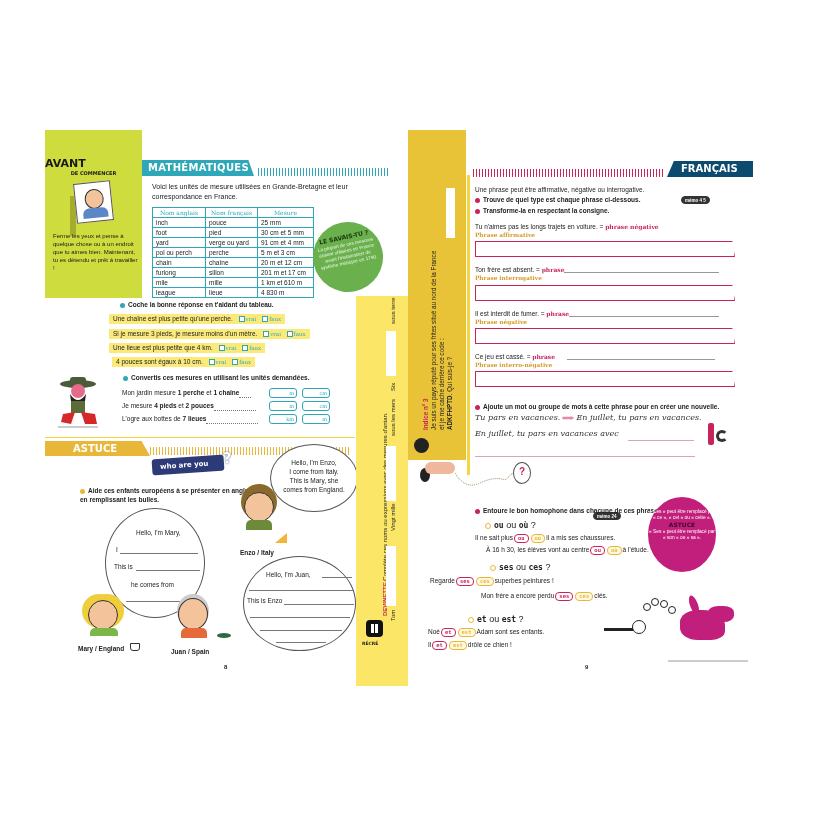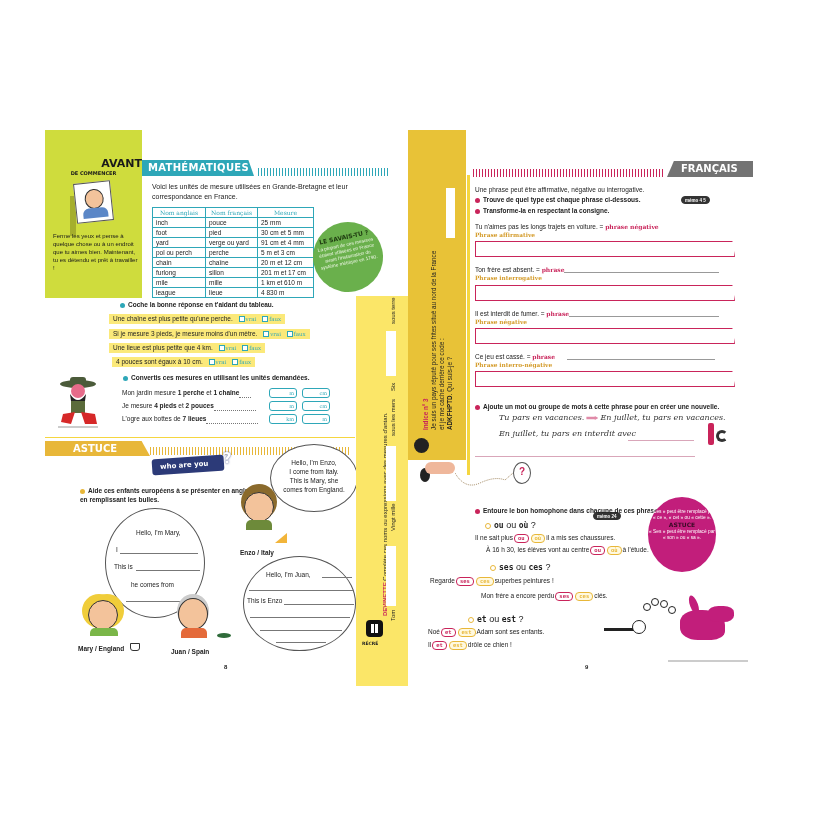--- a/index.html
+++ b/index.html
@@ -2,21 +2,21 @@
 <html><head>
 <meta charset="utf-8">
 <style>
   * { box-sizing: border-box; margin: 0; padding: 0; }
   html, body { width: 815px; height: 815px; background: #ffffff; overflow: hidden; }
   body { position: relative; font-family: "Liberation Sans", sans-serif; color: #222; }
   .abs { position: absolute; }
 
   
   .avant { left: 45px; top: 130px; width: 97px; height: 168px; background: #cfdc3d; }
-  .avant .t1 { position:absolute; top:27px; width:100%; text-align:right; font-weight:900; font-size:11px; color:#1a1a1a; font-family:"DejaVu Sans", sans-serif; }
+  .avant .t1 { position:absolute; top:27px; width:100%; text-align:left; font-weight:900; font-size:11px; color:#1a1a1a; font-family:"DejaVu Sans", sans-serif; }
   .avant .t2 { position:absolute; top:40px; width:100%; text-align:center; font-weight:900; font-size:5px; color:#1a1a1a; font-family:"DejaVu Sans", sans-serif; }
   .avant .photo { position:absolute; left:30px; top:52px; width:37px; height:40px; background:#fff; border:1px solid #555; transform:rotate(-6deg); }
   .avant .photo .face { position:absolute; left:9px; top:6px; width:19px; height:20px; border-radius:50%; background:#f3c39b; border:1px solid #333; }
   .avant .photo .shirt { position:absolute; left:6px; bottom:3px; width:25px; height:10px; background:#5b87c7; border-radius:6px 6px 0 0; }
   .avant .shadow { position:absolute; left:25px; top:66px; width:6px; height:40px; background:#a5ae2c; }
   .avant .txt { position:absolute; left:8px; top:102px; width:85px; font-size:6px; line-height:8px; color:#1a1a1a; }
 
   .banner-math { left: 142px; top: 160px; width: 112px; height: 16px; background: #2ea7b8; color:#fff; font-family:"DejaVu Sans", sans-serif; font-weight:900; font-size:10px; padding-left:6px; line-height:16px; clip-path: polygon(0 0, 95% 0, 100% 100%, 0 100%); letter-spacing:0.3px; }
   .hatch { height: 8px; background: repeating-linear-gradient(90deg, currentColor 0 1px, transparent 1px 3px); }
   .hatch-math { left: 258px; top: 168px; width: 132px; color:#2ea7b8; }
@@ -72,37 +72,37 @@
   .pause:before { left:5px; } .pause:after { left:9px; }
   .recre-label { left: 362px; top: 641px; font-size:4.5px; font-weight:900; font-family:"DejaVu Sans", sans-serif; }
 
   
   .indice { left: 408px; top: 130px; width: 58px; height: 330px; background:#e8c237; }
   .indice .vt { position:absolute; left: 14px; top: 300px; transform-origin: left top; transform: rotate(-90deg); white-space:nowrap; font-size:6.3px; line-height:8px; color:#222; }
   .indice .vt .red { color:#c9245a; font-weight:bold; }
   .indice .wbox { position:absolute; left:38px; top:58px; width:9px; height:50px; background:#fff; }
   .indice .girl { position:absolute; left:6px; top:308px; width:15px; height:15px; border-radius:50%; background:#222; }
 
-  .banner-fr { left: 667px; top: 161px; width: 86px; height: 16px; background:#737373; color:#fff; font-family:"DejaVu Sans", sans-serif; font-weight:900; font-size:10px; line-height:16px; padding-left:14px; clip-path: polygon(8% 0, 100% 0, 100% 100%, 0 100%); }
+  .banner-fr { left: 667px; top: 161px; width: 86px; height: 16px; background:#0c4a6e; color:#fff; font-family:"DejaVu Sans", sans-serif; font-weight:900; font-size:10px; line-height:16px; padding-left:14px; clip-path: polygon(8% 0, 100% 0, 100% 100%, 0 100%); }
   .hatch-fr { left: 473px; top: 169px; width: 192px; color:#c9245a; }
   .fr-bar { left: 467px; top: 175px; width: 3px; height: 300px; background:#f5d640; }
 
   .fr-intro { left: 475px; top: 186px; font-size:6.5px; }
   .fr-i1 { left: 475px; top: 196px; }
   .fr-i2 { left: 475px; top: 207px; }
   .memo { position:absolute; height:8px; border:1px solid #333; border-radius:4px; background:#333; color:#fff; font-size:4.5px; font-weight:bold; padding:0 3px; line-height:7px; }
 
   .ex { position:absolute; left: 475px; font-size:6.5px; }
   .ex .ph { font-family:"DejaVu Serif", serif; color:#c9245a; font-weight:bold; font-size:6px; }
   .ex .dots { display:inline-block; border-bottom:1px solid #999; vertical-align:bottom; }
   .consigne { position:absolute; left: 475px; font-family:"DejaVu Serif", serif; color:#d49b2a; font-weight:bold; font-size:5.8px; }
   .answer-box { position:absolute; left: 475px; width: 260px; height: 16px; border:1px solid #c9245a; background:#fff; clip-path: polygon(0 0, 99% 0, 100% 100%, 0 100%); }
 
   .ajoute { left: 475px; top: 403px; }
-  .cursive { position:absolute; left: 499px; font-family:"DejaVu Serif", serif; font-style:italic; font-size:8px; color:#333; }
+  .cursive { position:absolute; left: 475px; font-family:"DejaVu Serif", serif; font-style:italic; font-size:8px; color:#333; }
   .cursive-line { position:absolute; border-bottom:1px solid #d9a6b9; }
   .arrow-r { display:inline-block; width:12px; height:4px; background:#e08aa8; vertical-align:middle; margin:0 2px; clip-path: polygon(0 20%, 70% 20%, 70% 0, 100% 50%, 70% 100%, 70% 80%, 0 80%); }
   .pencil { left: 708px; top: 423px; width:6px; height:22px; background:#c9245a; border-radius:2px; }
   .hand-c { left: 716px; top: 430px; width:12px; height:12px; border:3px solid #333; border-right-color:transparent; border-radius:50%; }
 
   .hand-pic { left: 425px; top: 462px; width: 30px; height: 12px; background:#efb79b; border-radius:6px; }
   .hole { left: 420px; top: 468px; width: 10px; height: 14px; background:#222; border-radius:50%; }
   .balloon { left: 513px; top: 462px; width: 18px; height: 22px; border:1px solid #555; border-radius:50%; }
   .balloon .qm { position:absolute; left:5px; top:3px; color:#c9245a; font-weight:900; font-size:10px; }
 
@@ -377,21 +377,21 @@
 </div>
 <div class="consigne" style="top:362px;">Phrase interro-négative</div>
 <div class="answer-box" style="top:371px;"></div>
 
 <div class="abs instr ajoute">
   <span class="bullet" style="background:#c9245a"></span><span>Ajoute un mot ou groupe de mots à cette phrase pour en créer une nouvelle.</span>
 </div>
 <div class="cursive" style="top:413px;">
   <span>Tu pars en vacances.</span><span class="arrow-r"></span><span>En juillet, tu pars en vacances.</span>
 </div>
-<div class="cursive" style="top:429px;">En juillet, tu pars en interdit avec</div>
+<div class="cursive" style="top:429px;">En juillet, tu pars en vacances avec</div>
 <div class="cursive-line" style="left:628px; top:440px; width:66px;"></div>
 <div class="cursive-line" style="left:475px; top:456px; width:220px;"></div>
 <div class="abs pencil"></div>
 <div class="abs hand-c"></div>
 
 <div class="abs hole"></div>
 <div class="abs hand-pic"></div>
 <svg class="abs" style="left:455px; top:468px;" width="60" height="25" viewBox="0 0 60 25">
   <path d="M0 5 Q10 22 25 15 T50 12 L58 5" stroke="#8a6a3a" stroke-width="0.8" fill="none" stroke-dasharray="1 1"></path>
 </svg>

